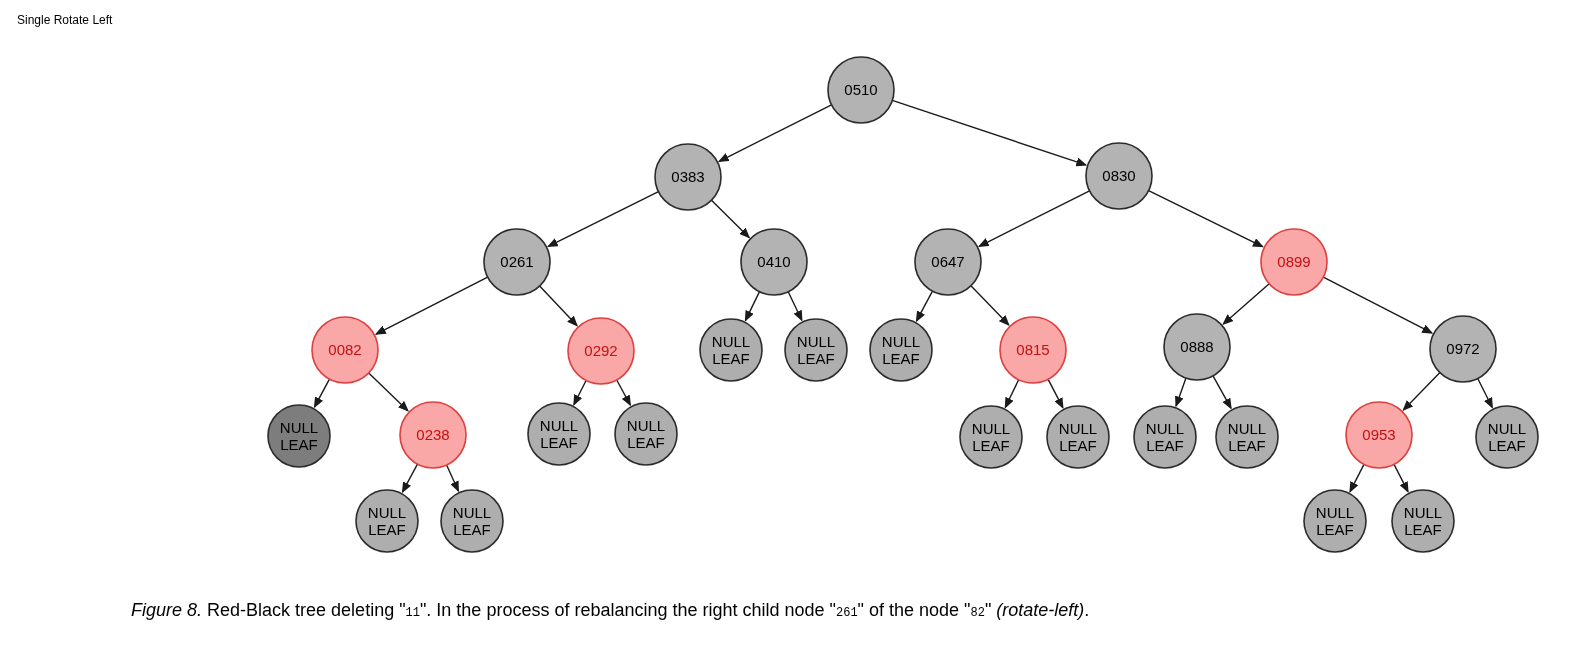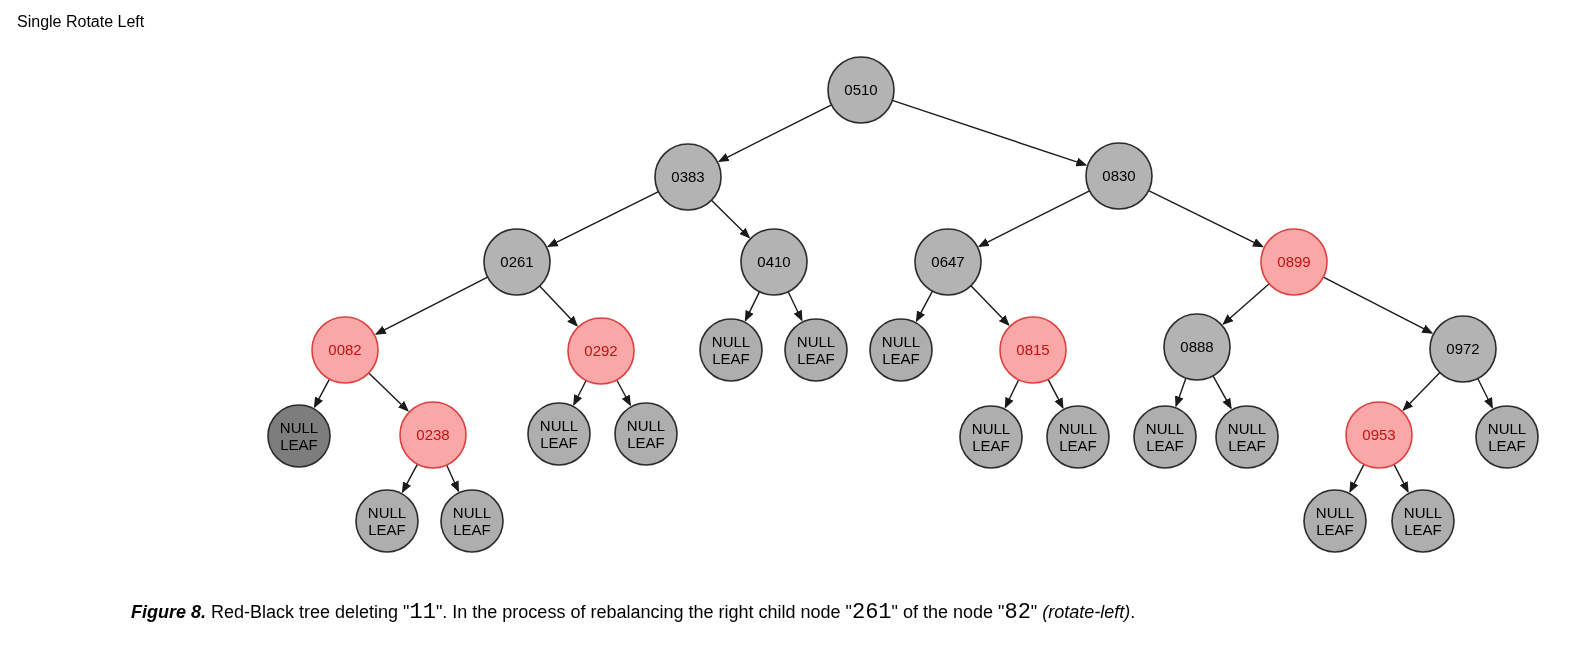--- a/index.html
+++ b/index.html
@@ -12,43 +12,43 @@
     position: relative;
     width: 1570px;
     height: 655px;
     background: #ffffff;
     overflow: hidden;
   }
   .diagram-title {
     position: absolute;
     left: 17px;
     top: 13px;
-    font-size: 16px;
+    font-size: 12px;
     color: #000000;
   }
   svg.tree {
     position: absolute;
     left: 0;
     top: 0;
   }
   .tree text {
     font-family: "Liberation Sans", sans-serif;
   }
   .figure-caption {
     position: absolute;
     left: 131px;
     top: 600px;
     font-size: 18px;
     color: #000000;
     white-space: nowrap;
   }
   .seg-normal   { font-style: normal; }
-  .seg-italic   { font-style: italic; font-weight: bold; }
+  .seg-italic   { font-style: italic; }
   .seg-bold-italic { font-style: italic; font-weight: normal; }
-  .seg-mono     { font-family: "Liberation Mono", monospace; font-size: 22px; }
+  .seg-mono     { font-family: "Liberation Mono", monospace; font-size: 12px; }
 </style>
 </head>
 <body>
 
 <div class="page">
 
   <div class="diagram-title">Single Rotate Left</div>
 
   <svg class="tree" width="1570" height="580" viewBox="0 0 1570 580">
     <defs>

